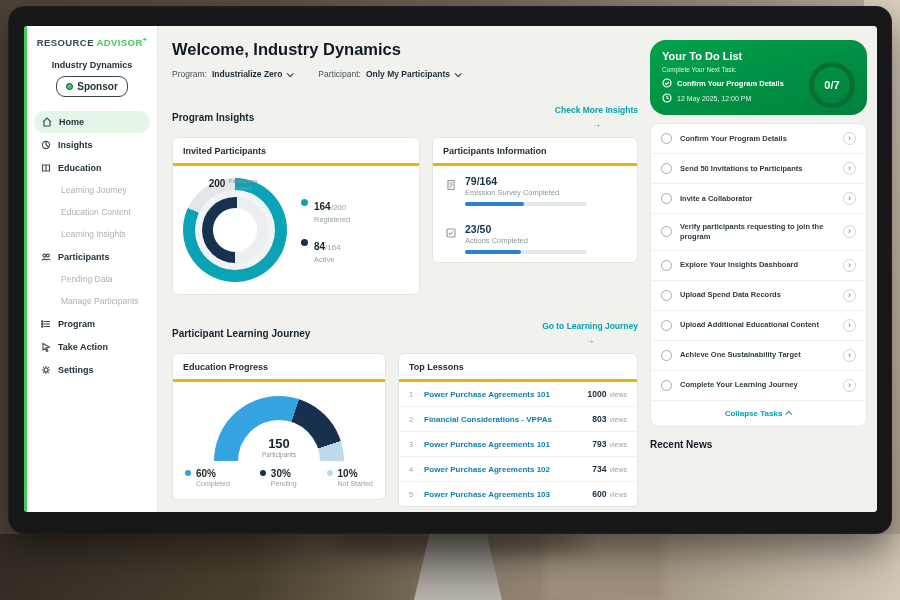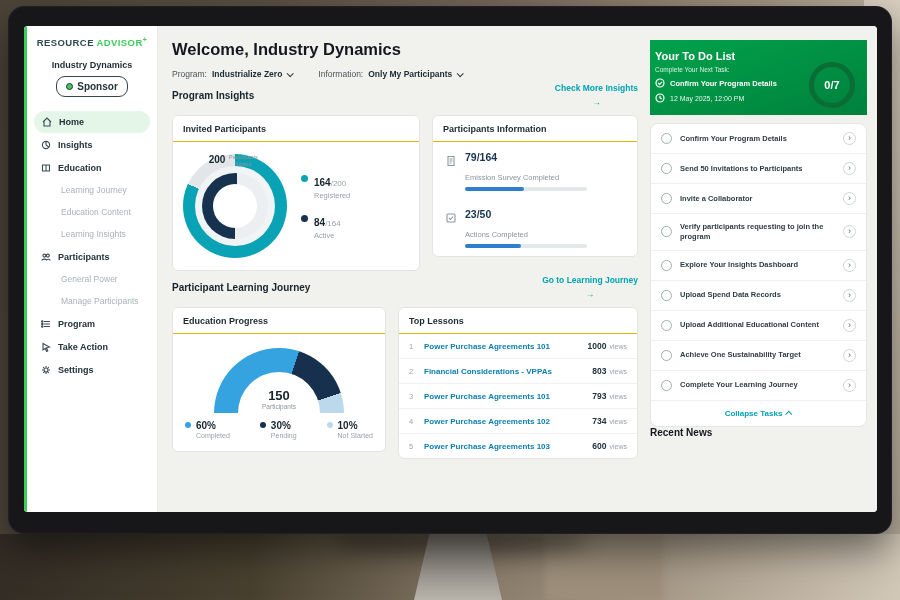--- a/index.html
+++ b/index.html
@@ -30,26 +30,26 @@
   .nav-ico svg { width:10px; height:10px; stroke:#3a4b52; fill:none; stroke-width:1.1; }
 
   
   .content-area { flex:1; background:#f1f2ee; display:flex; }
   .main { width:490px; padding:14px 10px 0 14px; }
   .welcome { font-size:16.5px; font-weight:bold; color:#101820; }
   .selector-row { display:flex; gap:26px; margin-top:10px; align-items:center; }
   .sel { display:flex; align-items:center; gap:5px; font-size:8.5px; color:#47555c; }
   .sel .val { font-weight:bold; color:#1c2b33; cursor:pointer; }
   .chev { width:5px; height:5px; border-right:1.4px solid #2a3a42; border-bottom:1.4px solid #2a3a42; transform:rotate(45deg) translateY(-1px); display:inline-block; }
-  .section-row { display:flex; justify-content:space-between; align-items:center; margin-top:4px; }
+  .section-row { display:flex; justify-content:space-between; align-items:center; margin-top:26px; }
   .section-title { font-size:10px; font-weight:bold; color:#15242c; }
   .section-link { font-size:8.5px; font-weight:bold; color:#00a3b2; cursor:pointer; display:flex; gap:4px; align-items:center;flex-direction:column; }
   .cards-row { display:flex; gap:12px; margin-top:8px; align-items:flex-start; }
   .card { background:#fff; border:1px solid #e2e6e2; border-radius:6px; overflow:hidden; }
-  .card-title { font-size:9px; font-weight:bold; color:#1b2a32; padding:8px 10px 7px; border-bottom:1px solid #eab308; }
+  .card-title { font-size:9px; font-weight:bold; color:#1b2a32; padding:8px 10px 7px; border-bottom:3px solid #eab308; }
 
   
   .invited-card { width:248px; }
   .invited-body { display:flex; align-items:center; gap:14px; padding:12px 10px; }
   .donut { position:relative; width:104px; height:104px; flex-shrink:0; }
   .d-outer { position:absolute; inset:0; border-radius:50%; }
   .d-hole1 { position:absolute; left:12px; top:12px; width:80px; height:80px; border-radius:50%; background:#f1f4f5; }
   .d-inner { position:absolute; left:19px; top:19px; width:66px; height:66px; border-radius:50%; }
   .d-hole2 { position:absolute; left:30px; top:30px; width:44px; height:44px; border-radius:50%; background:#fff; }
   .d-center { position:absolute; inset:0; display:flex; flex-direction:row; align-items:flex-start; justify-content:center; text-align:center; }
@@ -62,21 +62,21 @@
   .leg-val { font-size:10px; font-weight:bold; color:#16242c; }
   .leg-of { font-size:8px; font-weight:normal; color:#98a2a7; }
   .leg-lab { font-size:7.5px; color:#98a2a7; margin-top:1px; }
 
   
   .info-card { flex:1; }
   .info-row { display:flex; gap:8px; padding:9px 12px 8px; }
   .info-ico { width:12px; height:12px; margin-top:2px; flex-shrink:0; }
   .info-ico svg { width:12px; height:12px; stroke:#8b969b; fill:none; stroke-width:1.1; }
   .info-val { font-size:10.5px; font-weight:bold; color:#16324f; }
-  .info-lab { font-size:7.5px; color:#8b969b; margin-top:10px; }
+  .info-lab { font-size:7.5px; color:#8b969b; margin-top:1px; }
   .pbar { width:122px; height:4px; background:#e3e8ea; border-radius:2px; margin-top:5px; }
   .pbar-fill { height:4px; background:#2e7fd0; border-radius:2px; }
 
   
   .edu-card { width:214px; }
   .gauge-wrap { position:relative; width:130px; height:66px; margin:14px auto 0; overflow:hidden; }
   .gauge-arc { position:absolute; left:0; top:0; width:130px; height:130px; border-radius:50%; }
   .gauge-hole { position:absolute; left:24px; top:24px; width:82px; height:82px; border-radius:50%; background:#fff; }
   .gauge-center { text-align:center; margin-top:-26px; position:relative; }
   .gauge-center .v { font-size:13px; font-weight:bold; color:#16242c; }
@@ -92,38 +92,38 @@
   .lessons-card { flex:1; }
   .lesson { display:flex; align-items:center; padding:7px 10px; }
   .lesson + .lesson { border-top:1px solid #f0f2f0; }
   .l-rank { font-size:7.5px; color:#9aa4a8; width:10px; }
   .l-title { flex:1; font-size:8px; font-weight:bold; color:#0b7fae; margin-left:5px; cursor:pointer; }
   .l-views { font-size:8.5px; font-weight:bold; color:#20303c; }
   .l-views-lab { font-size:7px; color:#9aa4a8; margin-left:3px; }
 
   
   .right { width:228px; padding:14px 9px 0 2px; }
-  .todo-card { position:relative; background:linear-gradient(160deg,#00a24c,#00813c); border-radius:0; padding:10px 5px 12px; color:#fff; }
+  .todo-card { position:relative; background:linear-gradient(160deg,#00a24c,#00813c); border-radius:16px; padding:10px 12px 12px; color:#fff; }
   .todo-title { font-size:11px; font-weight:bold; }
   .todo-sub { font-size:6.5px; color:rgba(255,255,255,.85); margin-top:4px; }
   .todo-next { display:flex; align-items:center; gap:5px; margin-top:5px; font-size:7.5px; font-weight:bold; max-width:140px; }
   .todo-due { display:flex; align-items:center; gap:5px; margin-top:5px; font-size:7px; color:rgba(255,255,255,.9); }
   .mini-ico { width:10px; height:10px; flex-shrink:0; }
   .mini-ico svg { width:10px; height:10px; stroke:#fff; fill:none; stroke-width:1.2; }
   .todo-ring { position:absolute; right:12px; top:22px; width:46px; height:46px; border-radius:50%; border:5px solid #0a6d36; display:flex; align-items:center; justify-content:center; font-size:11px; font-weight:bold; }
 
   .task-card { background:#fff; border:1px solid #e4e7e4; border-radius:8px; margin-top:8px; }
   .task { display:flex; align-items:center; padding:8px 10px; cursor:pointer; }
   .task + .task, .collapse-row { border-top:1px solid #eef1ee; }
   .task-check { width:11px; height:11px; border:1.3px solid #9fb0a6; border-radius:50%; flex-shrink:0; cursor:pointer; }
   .task-label { flex:1; margin:0 8px; font-size:7.5px; font-weight:bold; color:#2e3b42; line-height:1.3; }
   .task-go { width:13px; height:13px; border:1px solid #cdd6cf; border-radius:50%; color:#5a6a60; font-size:9px; line-height:11px; text-align:center; flex-shrink:0; cursor:pointer; }
   .collapse-row { display:flex; justify-content:center; align-items:center; gap:5px; padding:8px; color:#00a3b2; font-size:8px; font-weight:bold; cursor:pointer; }
   .caret-up { width:5px; height:5px; border-right:1.4px solid #00a3b2; border-bottom:1.4px solid #00a3b2; transform:rotate(-135deg) translateY(-1px); }
-  .recent-news { font-size:10px; font-weight:bold; color:#101820; margin-top:0; }
+  .recent-news { font-size:10px; font-weight:bold; color:#101820; margin-top:12px; }
 </style>
 </head>
 <body>
 
 <div class="scene">
   <div class="bg-right-strip"></div>
   <div class="bg-bottom"></div>
   <div class="tan-band"></div>
   <div class="stand-shadow"></div>
   <div class="stand"></div>
@@ -182,21 +182,21 @@
             <span class="nav-ico">
                 <svg viewBox="0 0 10 10">
                   <circle cx="3.4" cy="3.6" r="1.5"></circle>
                   <circle cx="6.8" cy="3.6" r="1.5"></circle>
                   <path d="M1 8.6 C1 6.6 5.6 6.6 5.6 8.6 M5.4 8.6 C5.4 6.8 9.2 6.8 9.2 8.6"></path>
                 </svg>
               </span>
             <span>Participants</span>
           </div>
           <div class="nav-sub">
-            <span>General Power</span>
+            <span>Pending Data</span>
           </div>
           <div class="nav-sub">
             <span>Manage Participants</span>
           </div>
           <div class="nav-item">
             <span class="nav-ico">
                 <svg viewBox="0 0 10 10">
                   <path d="M3 2.5 H9 M3 5 H9 M3 7.5 H9"></path>
                   <circle cx="1.3" cy="2.5" r=".7"></circle>
                   <circle cx="1.3" cy="5" r=".7"></circle>
@@ -229,21 +229,21 @@
         <div class="main">
           <div class="welcome">Welcome, Industry Dynamics</div>
 
           <div class="selector-row">
             <div class="sel">
               <span>Program:</span>
               <span class="val">Industrialize Zero</span>
               <span class="chev"></span>
             </div>
             <div class="sel">
-              <span>Information:</span>
+              <span>Participant:</span>
               <span class="val">Only My Participants</span>
               <span class="chev"></span>
             </div>
           </div>
 
           <div class="section-row">
             <div class="section-title">Program Insights</div>
             <div class="section-link">
               <span>Check More Insights</span>
               <span>→</span>

